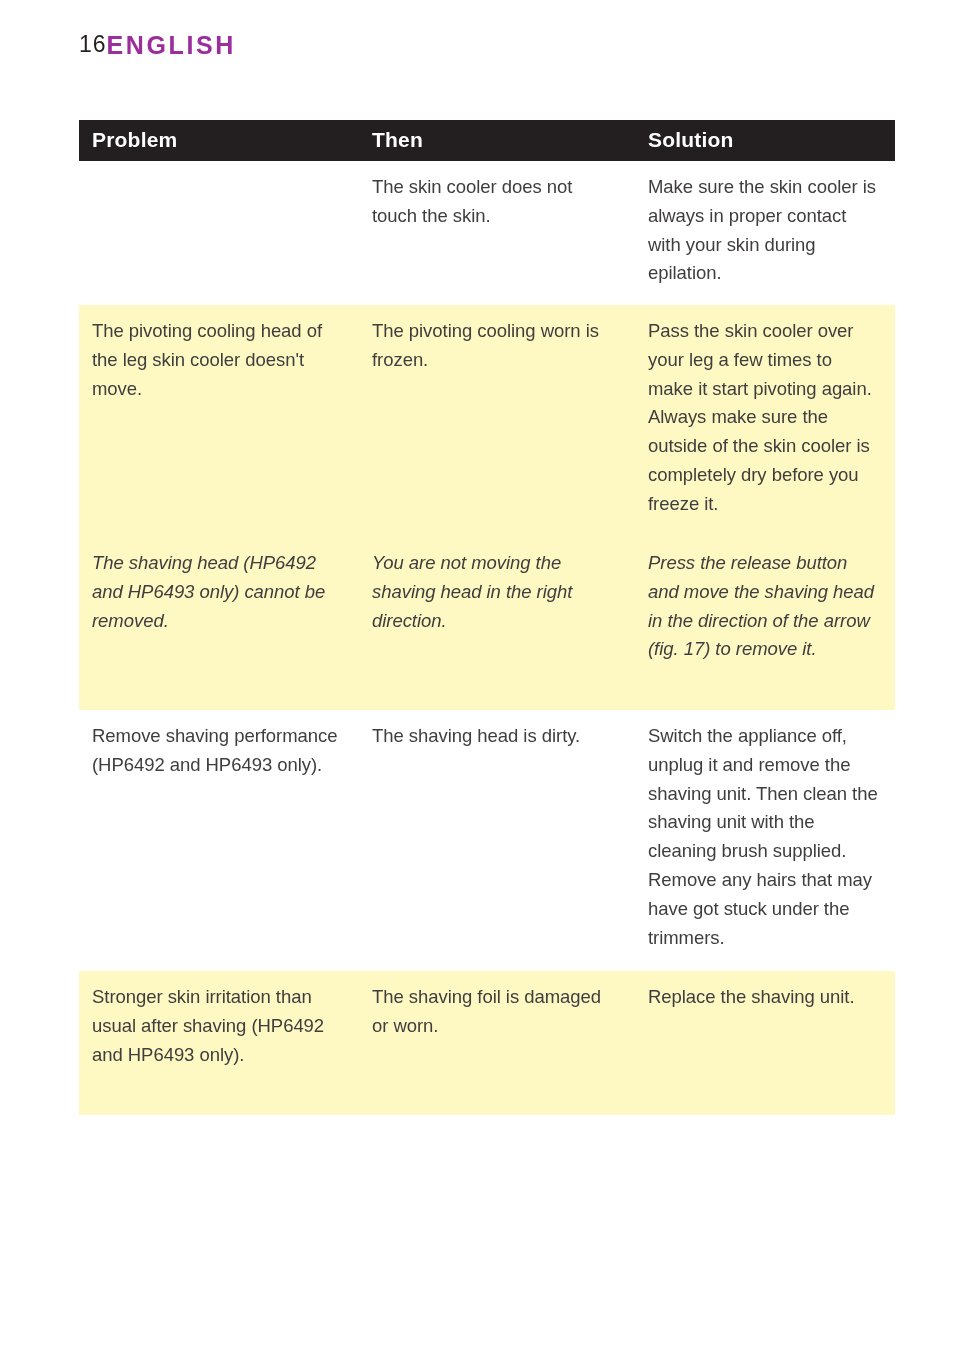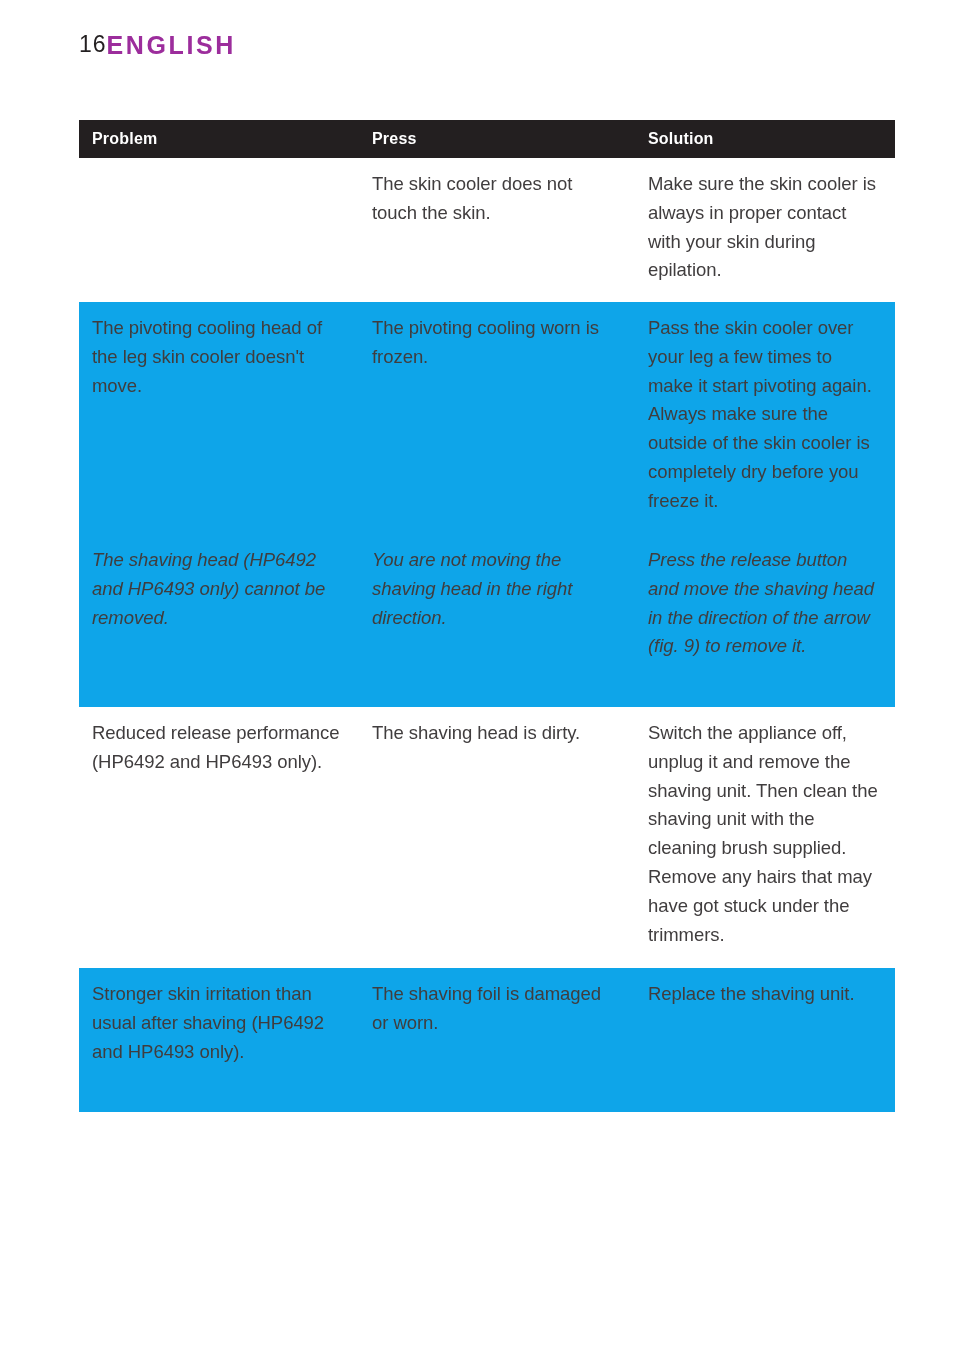--- a/index.html
+++ b/index.html
@@ -45,40 +45,40 @@
     border-collapse: collapse;
     table-layout: fixed;
   }
   #troubleshooting-table col.c-problem  { width: 280px; }
   #troubleshooting-table col.c-cause    { width: 276px; }
   #troubleshooting-table col.c-solution { width: 260px; }
 
   #troubleshooting-table thead th {
     background: #231f20;
     color: #ffffff;
-    font-size: 16px;
+    font-size: 21px;
     font-weight: 700;
     text-align: left;
     padding: 8px 0 9px 13px;
     letter-spacing: 0.2px;
     height: 21px;
     vertical-align: middle;
   }
 
   #troubleshooting-table tbody td {
     vertical-align: top;
     font-size: 18.5px;
     line-height: 28.8px;
     color: #403d3e;
     padding: 12px 14px 14px 13px;
     letter-spacing: -0.05px;
     margin-top: 40px;
   }
   #troubleshooting-table tbody tr.row-tint td {
-    background: #0ea5e9;
+    background: #fef9c3;
   }
   #troubleshooting-table tbody tr.row-plain td {
     background: #ffffff;
   }
   #troubleshooting-table tbody td.cell-empty {
     padding: 0;
   }
   
   tr[data-row="0"] td { height: 118px; }
   tr[data-row="1"] td { height: 206px; }
@@ -97,21 +97,21 @@
 
 <table id="troubleshooting-table">
   <colgroup>
     <col class="c-problem">
     <col class="c-cause">
     <col class="c-solution">
   </colgroup>
   <thead>
     <tr>
       <th>Problem</th>
-      <th>Press</th>
+      <th>Then</th>
       <th>Solution</th>
     </tr>
   </thead>
   <tbody>
 
     <tr class="row-plain" data-row="0">
       <td class="cell-problem cell-empty"></td>
       <td class="cell-cause">The skin cooler does not touch the skin.</td>
       <td class="cell-solution">Make sure the skin cooler is always in proper contact with your skin during epilation.</td>
     </tr>
@@ -119,25 +119,25 @@
     <tr class="row-tint" data-row="1">
       <td class="cell-problem">The pivoting cooling head of the leg skin cooler doesn't move.</td>
       <td class="cell-cause">The pivoting cooling worn is frozen.</td>
       <td class="cell-solution">Pass the skin cooler over your leg a few times to make it start pivoting again. Always make sure the outside of the skin cooler is completely dry before you freeze it.</td>
     </tr>
 
 
     <tr class="row-tint" data-row="3">
       <td class="cell-problem">The shaving head (HP6492 and HP6493 only) cannot be removed.</td>
       <td class="cell-cause">You are not moving the shaving head in the right direction.</td>
-      <td class="cell-solution">Press the release button and move the shaving head in the direction of the arrow (fig. 9) to remove it.</td>
+      <td class="cell-solution">Press the release button and move the shaving head in the direction of the arrow (fig. 17) to remove it.</td>
     </tr>
 
     <tr class="row-plain" data-row="4">
-      <td class="cell-problem">Reduced release performance (HP6492 and HP6493 only).</td>
+      <td class="cell-problem">Remove shaving performance (HP6492 and HP6493 only).</td>
       <td class="cell-cause">The shaving head is dirty.</td>
       <td class="cell-solution">Switch the appliance off, unplug it and remove the shaving unit. Then clean the shaving unit with the cleaning brush supplied. Remove any hairs that may have got stuck under the trimmers.</td>
     </tr>
 
     <tr class="row-tint" data-row="5">
       <td class="cell-problem">Stronger skin irritation than usual after shaving (HP6492 and HP6493 only).</td>
       <td class="cell-cause">The shaving foil is damaged or worn.</td>
       <td class="cell-solution">Replace the shaving unit.</td>
     </tr>
 

